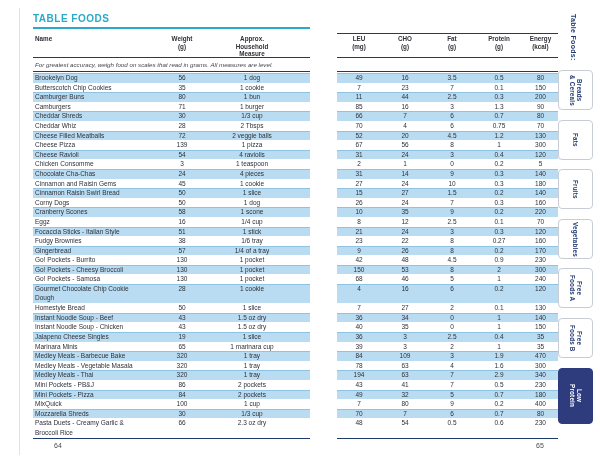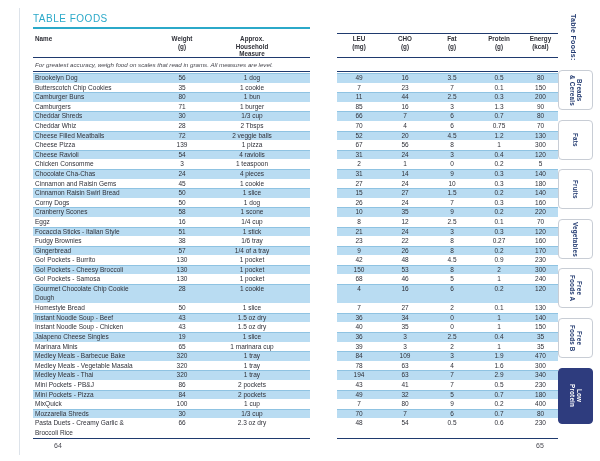--- a/index.html
+++ b/index.html
@@ -1,21 +1,21 @@
 <!DOCTYPE html>
 <html><head>
 <meta charset="utf-8">
 <style>
   html,body{margin:0;padding:0;background:#ffffff;}
   .book{
     position:relative;width:600px;height:461px;background:#ffffff;overflow:hidden;
     font-family:"Liberation Sans", sans-serif;color:#2f3038;
   }
   .page-edge-left{position:absolute;left:19px;top:8px;width:1px;height:447px;background:#dde3ea;}
-  .title{position:absolute;left:33px;top:13px;font-size:10px;font-weight:normal;letter-spacing:0.5px;color:#2ba9c9;}
+  .title{position:absolute;left:33px;top:13px;font-size:10px;font-weight:bold;letter-spacing:0.5px;color:#2ba9c9;}
   .rule{position:absolute;background:#1f3a6e;}
   .rule.teal{background:#2ba9c9;}
   .note{position:absolute;left:35px;top:61px;font-size:6.2px;font-style:italic;color:#44444c;line-height:8px;}
   .pageno{position:absolute;font-size:7px;color:#4a4a52;}
   .pageno-left{left:54px;top:442px;}
   .pageno-right{left:536px;top:442px;}
 
   
   .hdr,.row{display:flex;align-items:flex-start;}
   .hdr{position:absolute;left:33px;top:35px;width:525px;font-weight:bold;font-size:6.3px;line-height:7.5px;}

